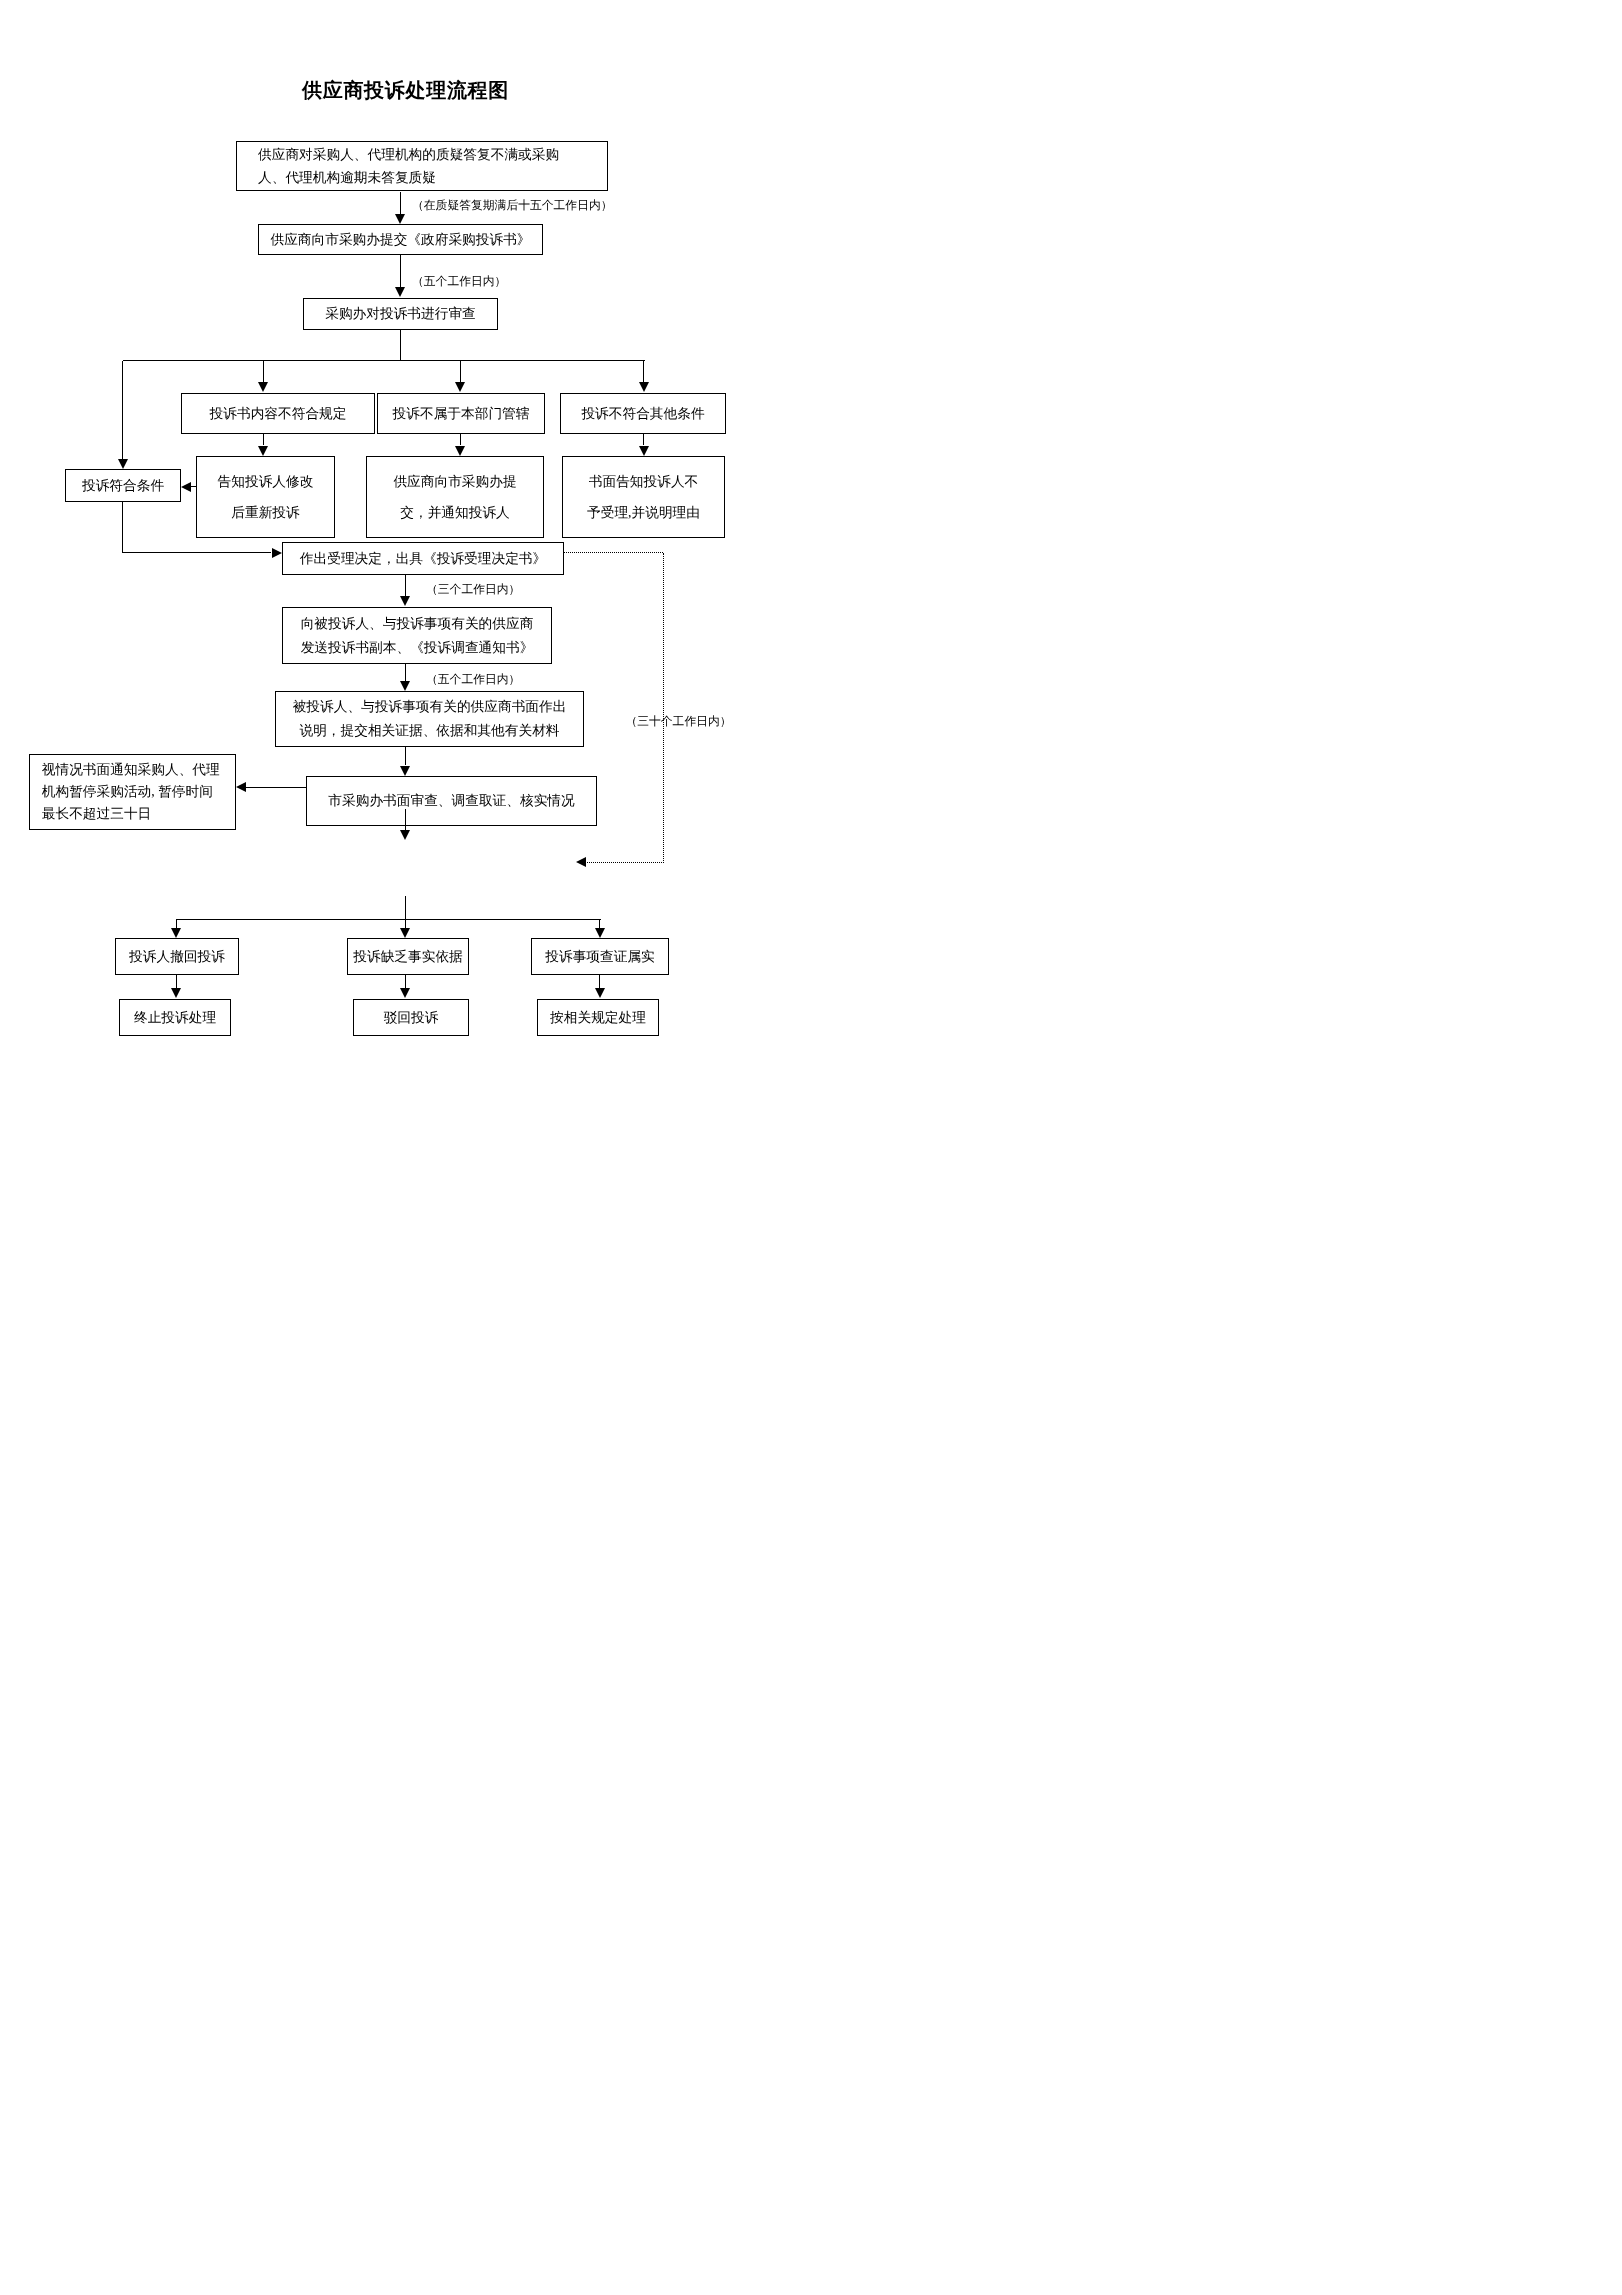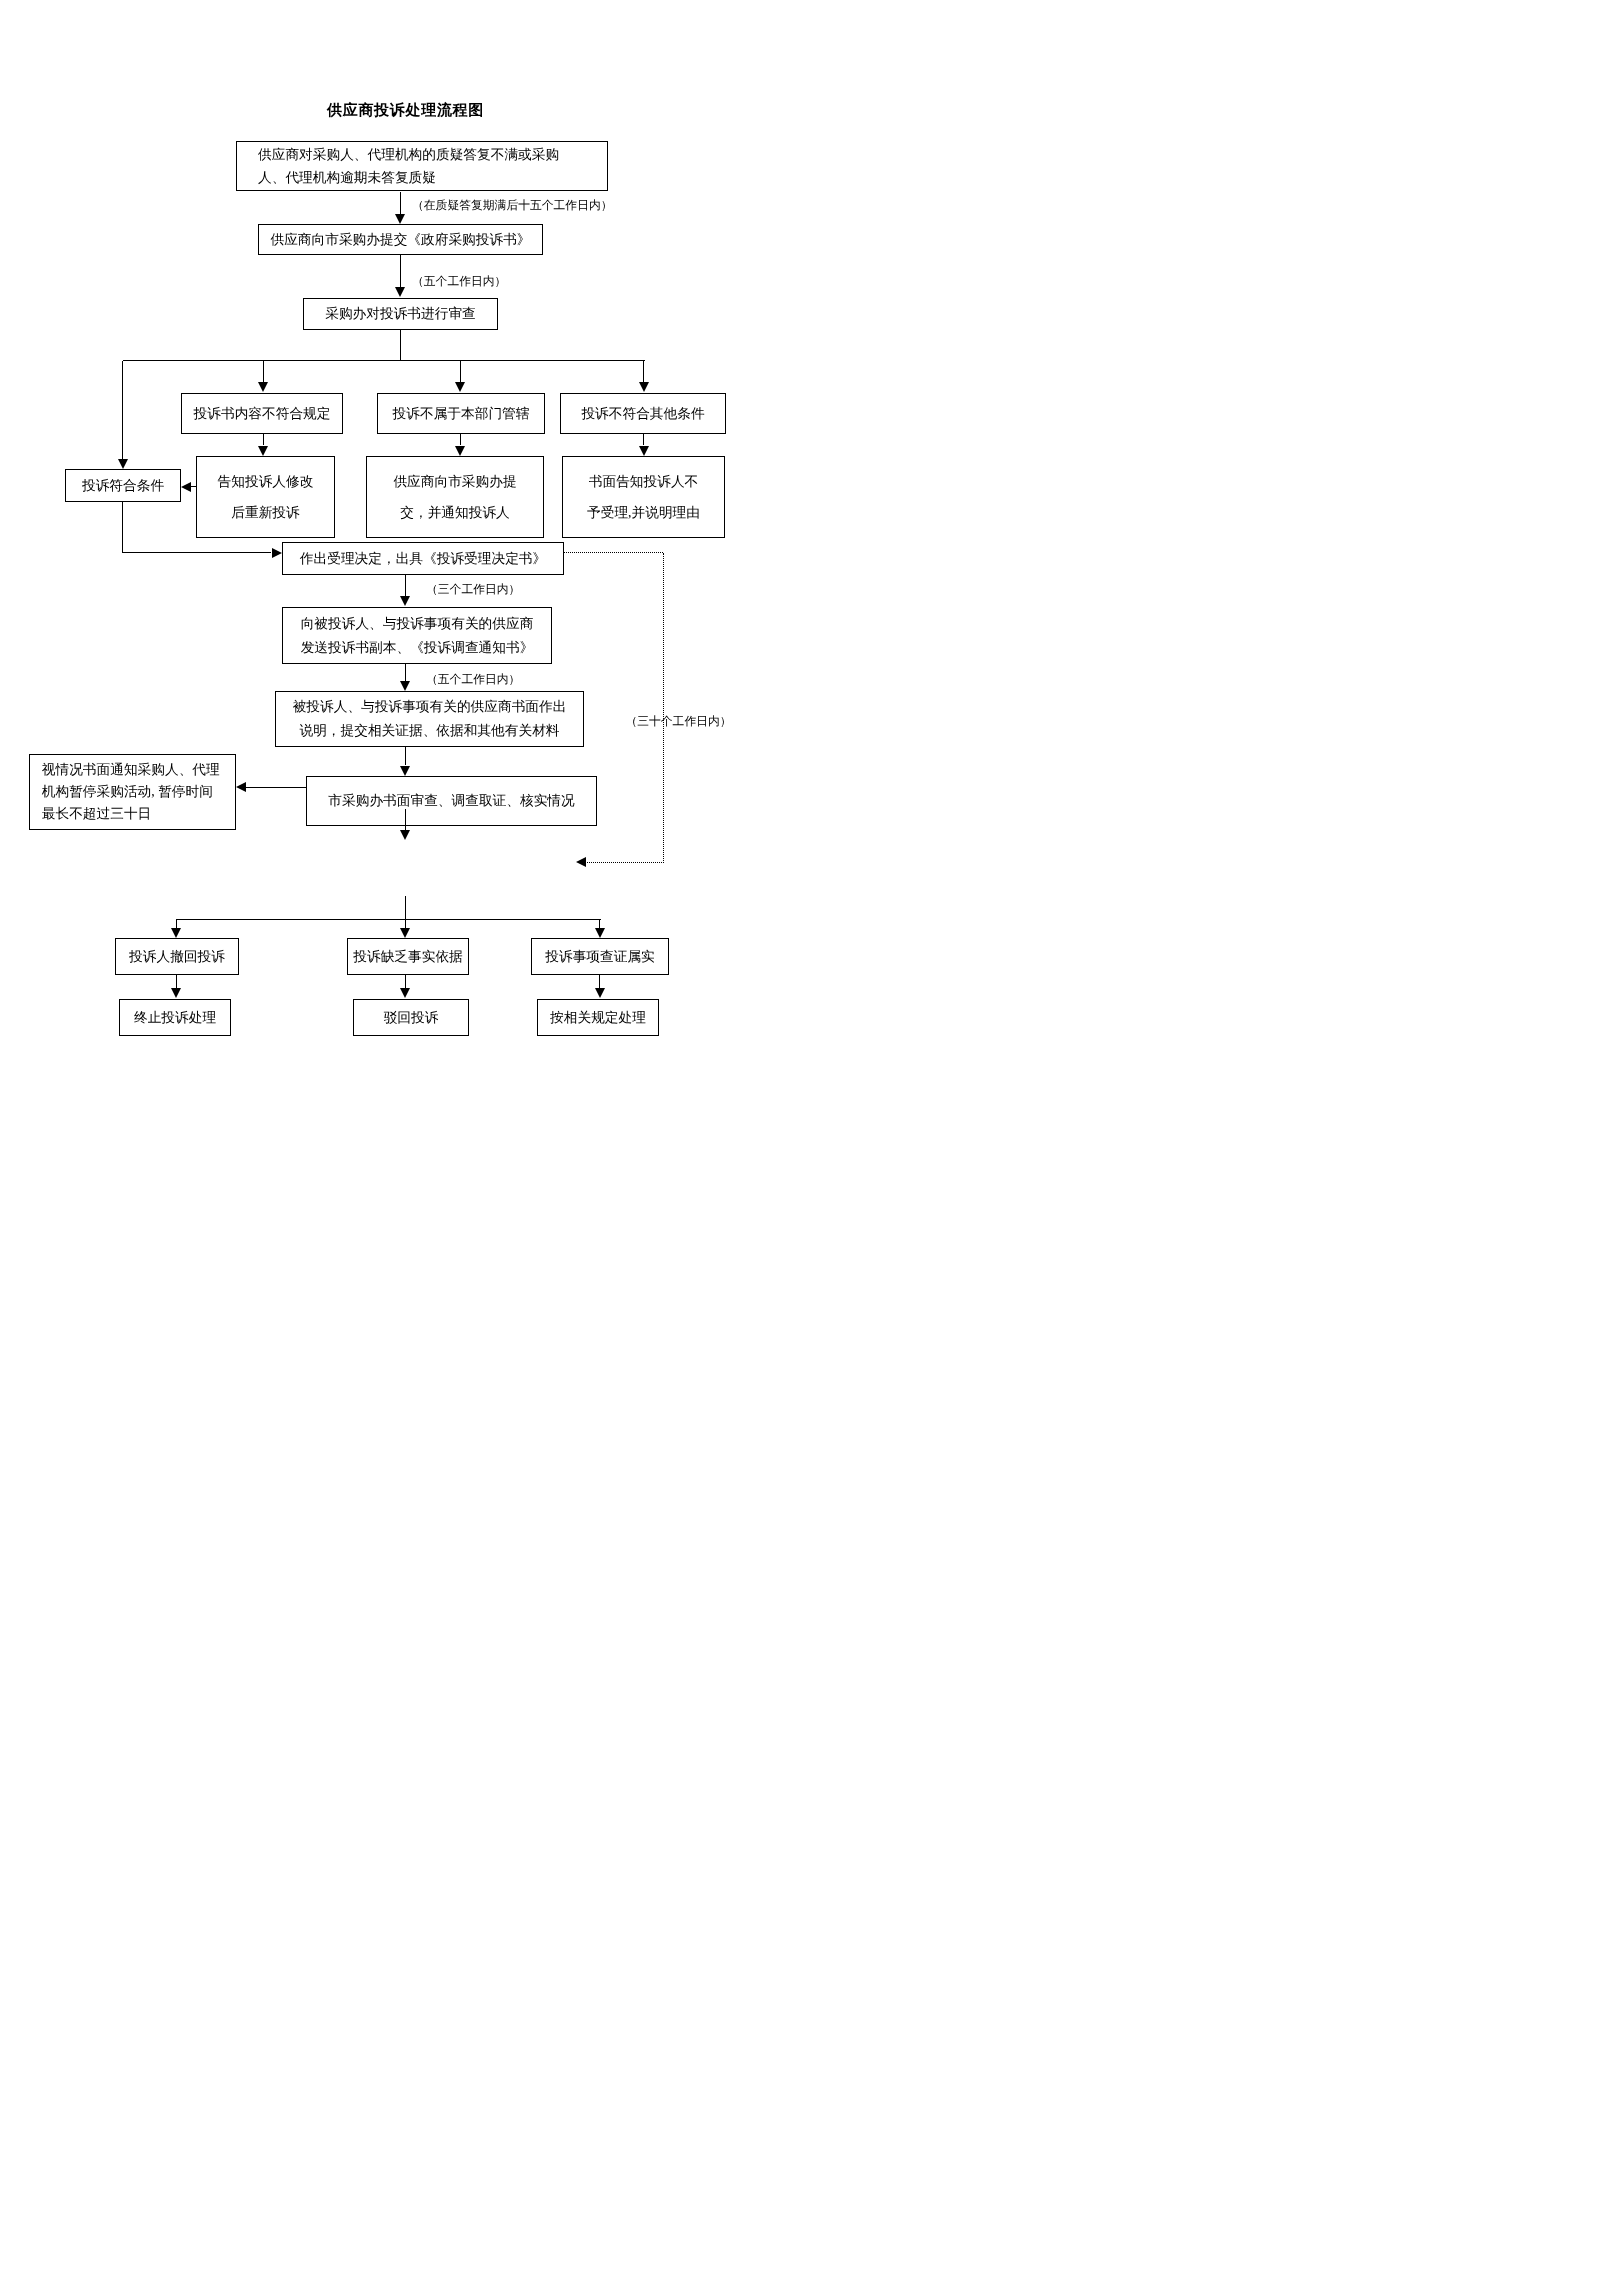--- a/index.html
+++ b/index.html
@@ -1,19 +1,19 @@
 <!DOCTYPE html>
 <html style="font-size:10.5px"><head>
 <meta charset="utf-8">
 <style>
   html,body{margin:0;padding:0;background:#ffffff;}
   #page{position:relative;width:811px;height:1148px;background:#fff;overflow:hidden;
         font-family:"Liberation Serif","DejaVu Serif",serif;color:#000;}
   .title{position:absolute;left:0;right:0;top:77px;text-align:center;
-         font-size:15px;font-weight:bold;letter-spacing:0.7px;margin-top:24px;}
+         font-size:20px;font-weight:bold;letter-spacing:0.7px;}
   .box{position:absolute;border:1.3px solid #000;background:#fff;box-sizing:border-box;
        display:flex;align-items:center;justify-content:center;text-align:center;
        font-size:13.7px;line-height:23.6px;}
   .box.ljust{justify-content:flex-start;text-align:left;}
   .lh35{line-height:23px;} .lh34{line-height:22px;} .lh48{line-height:31px;}
   .vl{position:absolute;width:1.3px;background:#000;}
   .hl{position:absolute;height:1.3px;background:#000;}
   .dv{position:absolute;width:0;border-left:1.3px dotted #000;}
   .dh{position:absolute;height:0;border-top:1.3px dotted #000;}
   .ad{position:absolute;width:0;height:0;border-left:5.2px solid transparent;
@@ -53,21 +53,21 @@
 
   <div class="vl" style="left:263px;top:361px;height:21.6px;"></div>
   <div class="ad" style="left:258px;top:382px;"></div>
 
   <div class="vl" style="left:460px;top:361px;height:21.6px;"></div>
   <div class="ad" style="left:455px;top:382px;"></div>
 
   <div class="vl" style="left:643px;top:361px;height:21.6px;"></div>
   <div class="ad" style="left:639px;top:382px;"></div>
 
-  <div class="box" style="left:181px;top:393px;width:162px;height:41px;">投诉书内容不符合规定</div>
+  <div class="box" style="left:181px;top:393px;width:194px;height:41px;">投诉书内容不符合规定</div>
   <div class="box" style="left:377px;top:393px;width:168px;height:41px;">投诉不属于本部门管辖</div>
   <div class="box" style="left:560px;top:393px;width:166px;height:41px;">投诉不符合其他条件</div>
 
   <div class="vl" style="left:263px;top:433px;height:12.4px;"></div>
   <div class="ad" style="left:258px;top:446px;"></div>
   <div class="vl" style="left:460px;top:433px;height:12.4px;"></div>
   <div class="ad" style="left:455px;top:446px;"></div>
   <div class="vl" style="left:643px;top:433px;height:12.4px;"></div>
   <div class="ad" style="left:639px;top:446px;"></div>
 

